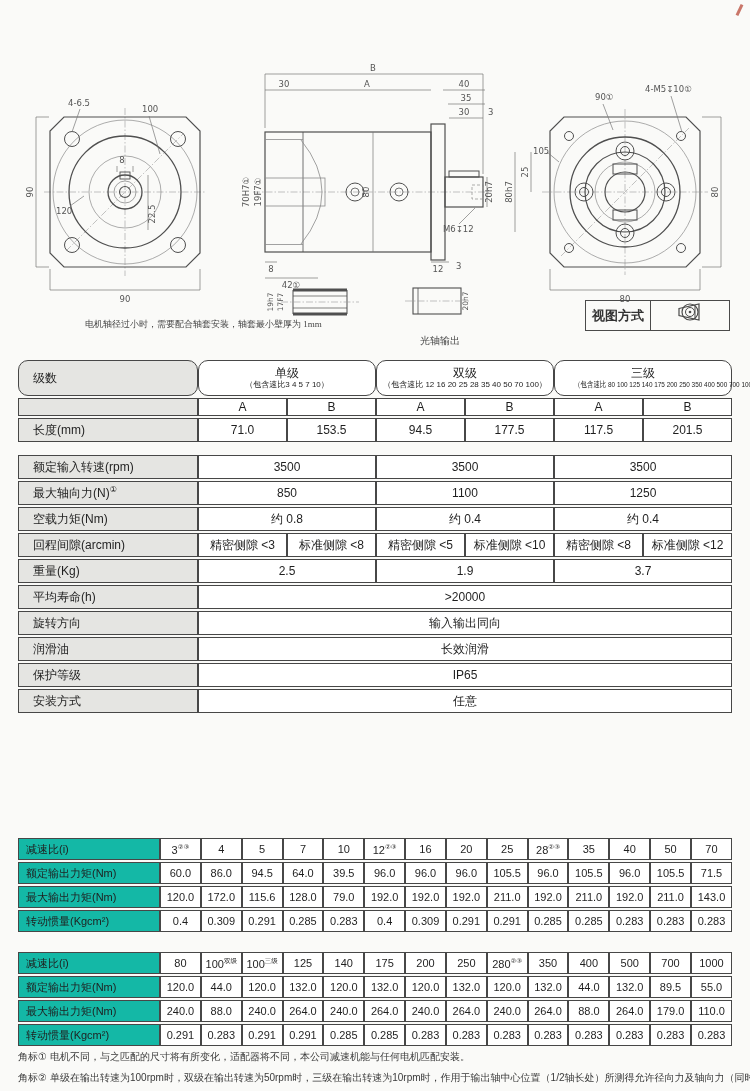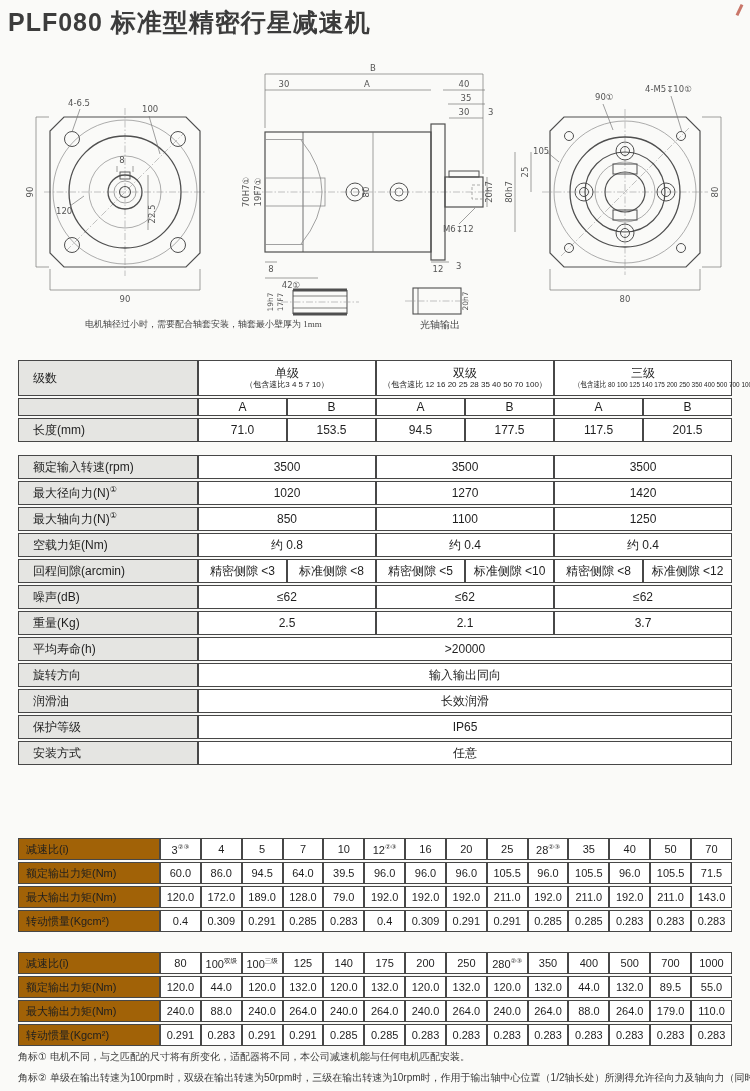--- a/index.html
+++ b/index.html
@@ -24,49 +24,48 @@
   .vb-label{width:64px;border-right:1.5px solid #4a4a4a;display:flex;align-items:center;justify-content:center;
             font-size:13px;font-weight:bold;color:#333;}
   .vb-icons{flex:1;display:flex;align-items:center;justify-content:space-around;}
 
   
   .spec-wrap{position:absolute;left:18px;top:358px;width:714px;}
   table.spec{width:714px;border-collapse:separate;border-spacing:0 2px;table-layout:fixed;}
   .spec th,.spec td{border:1px solid #474747;background:#fff;text-align:center;vertical-align:middle;
                     font-weight:normal;color:#1f1f1f;font-size:12px;padding:1px 2px;height:20px;}
   .spec .lbl{background:#e5e5e2;text-align:left;padding-left:14px;}
-  .spec tr.h1 th{height:32px;}
+  .spec tr.h1 th{height:32px;border-radius:10px;}
   .spec tr.h2 th{height:14px;font-size:12px;}
   .gname{font-size:12px;line-height:13px;}
   .gratios{font-size:8px;line-height:10px;white-space:nowrap;color:#222;}
   .g2 .gratios{transform:scaleX(.8);transform-origin:center;}
   .spec .gap{border:none;background:transparent;height:9px;padding:0;}
   sup.fref{font-size:8px;vertical-align:super;}
 
   
   .ratio-wrap{position:absolute;left:18px;width:714px;}
   #ratio1{top:836px;}
   #ratio2{top:950px;}
   table.ratio{width:714px;border-collapse:separate;border-spacing:0 2px;table-layout:fixed;}
   .ratio th,.ratio td{border:1px solid #474747;background:#fff;text-align:center;vertical-align:middle;
                       font-weight:normal;color:#1f1f1f;font-size:11px;padding:1px 0;height:18px;}
-  .ratio .lbl{background:#a16207;text-align:left;padding-left:7px;font-size:11px;}
+  .ratio .lbl{background:#14b8a6;text-align:left;padding-left:7px;font-size:11px;}
   sup.tiny-sup{font-size:6.5px;vertical-align:super;}
 
   
   .footnotes{position:absolute;left:18px;top:1050px;width:720px;font-size:10px;color:#3a3a3a;}
   .footnote{margin-bottom:7px;white-space:nowrap;}
   .footnote .tag{margin-right:3px;}
 </style>
 </head>
 <body>
 
 <div class="page">
 
-  <div class="title">PLF080 标准型精密行星减速机</div>
   <div class="corner-mark"></div>
 
   <div class="drawings">
 
     <svg style="left:22px;" width="195" height="255" viewBox="0 0 195 255">
       <line class="cline" x1="22" y1="130" x2="184" y2="130"></line>
       <line class="cline" x1="103" y1="46" x2="103" y2="214"></line>
       <line class="cline" x1="44" y1="189" x2="162" y2="71"></line>
       <polygon class="outline" stroke-width="1.2" points="42,55 164,55 178,69 178,191 164,205 42,205 28,191 28,69"></polygon>
       <circle class="thin" stroke-width=".7" cx="103" cy="130" r="72"></circle>
@@ -216,22 +215,36 @@
       <text class="dim" x="100" y="38">90①</text>
       <text class="dim" x="150" y="30">4-M5↧10①</text>
       <text class="dim" x="38" y="92">105</text>
       <text class="dim" x="33" y="110" transform="rotate(-90 33 110)" text-anchor="middle">25</text>
       <text class="dim" x="17" y="130" transform="rotate(-90 17 130)" text-anchor="middle">80h7</text>
       <text class="dim" x="223" y="130" transform="rotate(-90 223 130)" text-anchor="middle">80</text>
       <text class="dim" x="130" y="240" text-anchor="middle">80</text>
     </svg>
 
     <div class="note-text" style="left:85px;top:256px;font-family:Liberation Serif, serif;">电机轴径过小时，需要配合轴套安装，轴套最小壁厚为 1mm</div>
-    <div class="note-text" style="left:420px;top:256px;font-size:10px;">光轴输出</div>
-
+    <div class="note-text" style="left:420px;top:272px;font-size:10px;">光轴输出</div>
+
+    <div class="viewbox">
+      <div class="vb-label">视图方式</div>
+      <div class="vb-icons">
+        <svg width="22" height="22" viewBox="0 0 22 22">
+          <circle cx="11" cy="11" r="8" fill="none" stroke="#4a4a4a" stroke-width="1.2"></circle>
+          <circle cx="11" cy="11" r="4.5" fill="none" stroke="#4a4a4a" stroke-width="1"></circle>
+          <circle cx="11" cy="11" r="1.3" fill="#4a4a4a"></circle>
+        </svg>
+        <svg width="30" height="22" viewBox="0 0 30 22">
+          <polygon points="4,7.5 24,3 24,19 4,14.5" fill="none" stroke="#4a4a4a" stroke-width="1.2"></polygon>
+          <line x1="20" y1="3.9" x2="20" y2="18.1" stroke="#4a4a4a" stroke-width="1"></line>
+        </svg>
+      </div>
+    </div>
   </div>
 
   <div class="spec-wrap">
     <table class="spec">
       <colgroup>
         <col style="width:180px">
           <col span="6" style="width:89px">
       </colgroup>
       <thead>
         <tr class="h1">
@@ -272,26 +285,20 @@
           <tr class="gap-row">
             <td class="gap" colspan="7"></td>
           </tr>
           <tr class="spec-row">
             <th class="lbl">额定输入转速(rpm)</th>
             <td class="val" colspan="2">3500</td>
             <td class="val" colspan="2">3500</td>
             <td class="val" colspan="2">3500</td>
           </tr>
           <tr class="spec-row">
-            <th class="lbl">最大径向力(N)<sup class="fref">①</sup></th>
-            <td class="val" colspan="2">1020</td>
-            <td class="val" colspan="2">1270</td>
-            <td class="val" colspan="2">1420</td>
-          </tr>
-          <tr class="spec-row">
             <th class="lbl">最大轴向力(N)<sup class="fref">①</sup></th>
             <td class="val" colspan="2">850</td>
             <td class="val" colspan="2">1100</td>
             <td class="val" colspan="2">1250</td>
           </tr>
           <tr class="spec-row">
             <th class="lbl">空载力矩(Nm)</th>
             <td class="val" colspan="2">约 0.8</td>
             <td class="val" colspan="2">约 0.4</td>
             <td class="val" colspan="2">约 0.4</td>
@@ -299,29 +306,23 @@
           <tr class="spec-row">
             <th class="lbl">回程间隙(arcmin)</th>
             <td class="val" colspan="1">精密侧隙  &lt;3</td>
             <td class="val" colspan="1">标准侧隙  &lt;8</td>
             <td class="val" colspan="1">精密侧隙  &lt;5</td>
             <td class="val" colspan="1">标准侧隙  &lt;10</td>
             <td class="val" colspan="1">精密侧隙  &lt;8</td>
             <td class="val" colspan="1">标准侧隙  &lt;12</td>
           </tr>
           <tr class="spec-row">
-            <th class="lbl">噪声(dB)</th>
-            <td class="val" colspan="2">≤62</td>
-            <td class="val" colspan="2">≤62</td>
-            <td class="val" colspan="2">≤62</td>
-          </tr>
-          <tr class="spec-row">
             <th class="lbl">重量(Kg)</th>
             <td class="val" colspan="2">2.5</td>
-            <td class="val" colspan="2">2.1</td>
+            <td class="val" colspan="2">1.9</td>
             <td class="val" colspan="2">3.7</td>
           </tr>
           <tr class="spec-row">
             <th class="lbl">平均寿命(h)</th>
             <td class="val" colspan="6">&gt;20000</td>
           </tr>
           <tr class="spec-row">
             <th class="lbl">旋转方向</th>
             <td class="val" colspan="6">输入输出同向</td>
           </tr>
@@ -379,21 +380,21 @@
             <td class="val">96.0</td>
             <td class="val">105.5</td>
             <td class="val">96.0</td>
             <td class="val">105.5</td>
             <td class="val">71.5</td>
           </tr>
           <tr class="ratio-row">
             <th class="lbl">最大输出力矩(Nm)</th>
             <td class="val">120.0</td>
             <td class="val">172.0</td>
-            <td class="val">189.0</td>
+            <td class="val">115.6</td>
             <td class="val">128.0</td>
             <td class="val">79.0</td>
             <td class="val">192.0</td>
             <td class="val">192.0</td>
             <td class="val">192.0</td>
             <td class="val">211.0</td>
             <td class="val">192.0</td>
             <td class="val">211.0</td>
             <td class="val">192.0</td>
             <td class="val">211.0</td>

